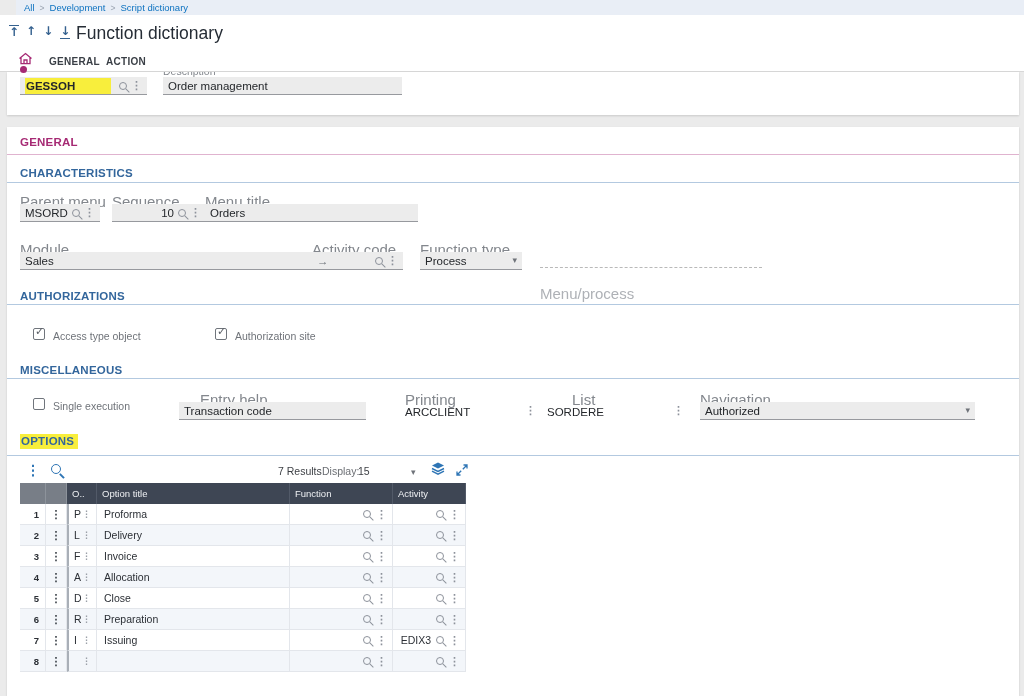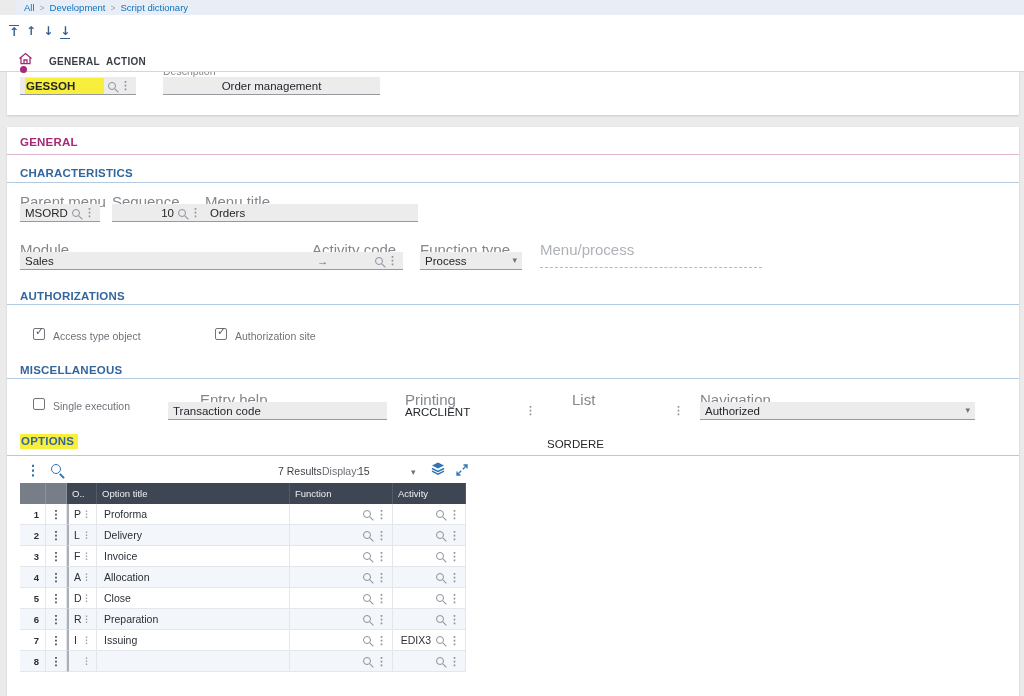--- a/index.html
+++ b/index.html
@@ -27,21 +27,21 @@
   .active-dot { position:absolute; left:20px; top:66px; width:7px; height:7px; border-radius:50%;
     background:#a62a74; z-index:6; }
 
   
   .card { position:absolute; background:#fff; box-shadow:0 1px 2px rgba(0,0,0,.14); }
   #card-top { left:7px; top:72px; width:1012px; height:43px; overflow:hidden; }
   #card-main { left:7px; top:127px; width:1012px; height:569px; }
 
   
   .label { position:absolute; font-size:15px; color:#83878d; white-space:nowrap; }
-  .label.disabled { color:#aeb1b6; }
+  .label.disabled { color:#aeb1b6;margin-top:44px; }
   .field { position:absolute; height:18px; background:#ececec; border-bottom:1px solid #97999e;
     display:flex; align-items:center; font-size:11.5px; color:#24272b; padding:0 5px; gap:4px; }
   .field .val { flex:1; white-space:nowrap; overflow:hidden; }
   .field .val.num { text-align:right; }
   .plainval { position:absolute; font-size:11.5px; color:#24272b; white-space:nowrap; }
   .chev { color:#6f737a; font-size:9px; line-height:1; }
   .mag { display:inline-block; width:8px; height:8px; border:1.3px solid #8d929b; border-radius:50%;
     position:relative; flex:0 0 auto; cursor:pointer; }
   .mag::after { content:""; position:absolute; right:-3.5px; bottom:-2.5px; width:5px; height:1.3px;
     background:#8d929b; transform:rotate(45deg); }
@@ -103,38 +103,39 @@
     <span class="crumb">Script dictionary</span>
   </div>
 
   <div class="headerzone">
     <div class="navarrows">
       <span class="nav-arr bar-top">↑</span>
       <span class="nav-arr">↑</span>
       <span class="nav-arr">↓</span>
       <span class="nav-arr bar-bot">↓</span>
     </div>
+    <div class="pagetitle">Function dictionary</div>
     <div class="tab-home">
       <svg width="15" height="13" viewBox="0 0 15 13">
         <path d="M1.5 6.5 L7.5 1.5 13.5 6.5 M3 5.6 V11.7 H12 V5.6 M6 11.7 V8 H9 V11.7" stroke="#a62a74" stroke-width="1.3" fill="none"></path>
       </svg>
     </div>
     <div class="tab general">GENERAL</div>
     <div class="tab action">ACTION</div>
   </div>
   <div class="active-dot"></div>
 
   <div class="card" id="card-top">
-    <div class="field" style="left:13px; top:5px; width:116px;">
+    <div class="field" style="left:13px; top:5px; width:127px;">
       <span class="val"><span class="code-hl">GESSOH</span></span>
       <span class="mag"></span>
       <span class="vdots">⋮</span>
     </div>
     <div class="cliplabel" style="left:156px; top:-7px;">Description</div>
-    <div class="field" style="left:156px; top:5px; width:217px;text-align:center;">
+    <div class="field" style="left:156px; top:5px; width:239px;">
       <span class="val">Order management</span>
     </div>
   </div>
 
   <div class="card" id="card-main">
 
     <div class="sect magenta" style="left:13px; top:9px;">GENERAL</div>
     <div class="hline pink" style="top:27px;"></div>
 
     <div class="sect blue" style="left:13px; top:40px;">CHARACTERISTICS</div>
@@ -189,30 +190,30 @@
     <div class="cb checked" style="left:208px; top:201px;"></div>
     <div class="cblabel" style="left:228px; top:203px;">Authorization site</div>
 
     <div class="sect blue" style="left:13px; top:237px;">MISCELLANEOUS</div>
     <div class="hline blue" style="top:251px;"></div>
 
     <div class="cb" style="left:26px; top:271px;"></div>
     <div class="cblabel" style="left:46px; top:273px;">Single execution</div>
 
     <div class="label" style="left:161px; top:264px;padding-left:32px;">Entry help</div>
-    <div class="field" style="left:161px; top:275px; width:219px;">
+    <div class="field" style="left:172px; top:275px; width:187px;">
       <span class="val">Transaction code</span>
     </div>
 
     <div class="label" style="left:398px; top:264px;">Printing</div>
     <div class="plainval" style="left:398px; top:279px;">ARCCLIENT</div>
     <span class="vdots" style="position:absolute; left:518px; top:278px;">⋮</span>
 
     <div class="label" style="left:565px; top:264px;">List</div>
-    <div class="plainval" style="left:540px; top:279px;margin-top:32px;">SORDERE</div>
+    <div class="plainval" style="left:540px; top:279px;">SORDERE</div>
     <span class="vdots" style="position:absolute; left:666px; top:278px;">⋮</span>
 
     <div class="label" style="left:693px; top:264px;">Navigation</div>
     <div class="field" style="left:693px; top:275px; width:275px;">
       <span class="val">Authorized</span>
       <span class="chev">▾</span>
     </div>
 
     <div class="sect blue" style="left:13px; top:308px;"><span class="hl-yellow">OPTIONS</span></div>
     <div class="hline blue" style="top:328px;"></div>

